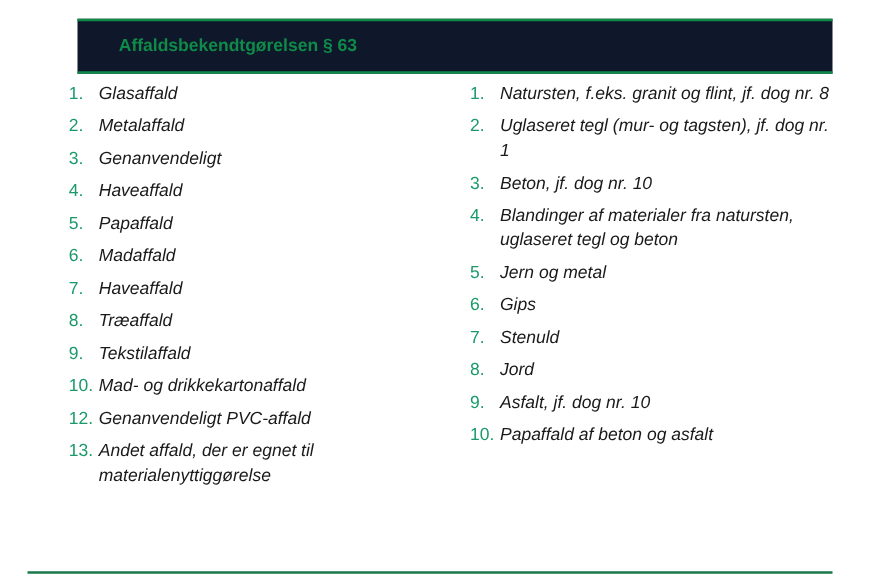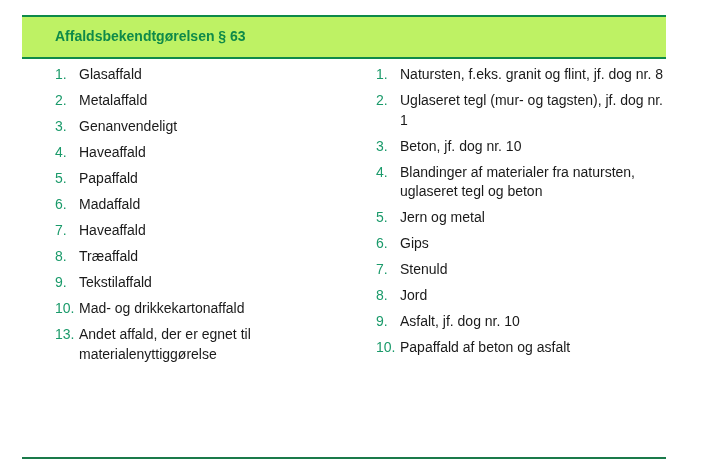--- a/index.html
+++ b/index.html
@@ -1,30 +1,30 @@
 <!DOCTYPE html>
 <html><head>
 <meta charset="utf-8">
 <style>
   html, body { margin: 0; padding: 0; background: #ffffff; }
   body { width: 707px; height: 470px; position: relative; overflow: hidden;
          font-family: "Liberation Sans", sans-serif; }
   .table { position: absolute; left: 22px; top: 15px; width: 644px; }
-  .header { height: 40px; background: #bef264; border-top: 2px solid #0e8a49;
-            border-bottom: 2px solid #0e8a49; position: relative; }
+  .header { height: 40px; background: #0f172a; border-top: 2px solid #0e8a49;
+            border-bottom: 2px solid #0e8a49; position: relative; margin-left: 40px; }
   .hcell { position: absolute; top: 11px; font-size: 14px; font-weight: bold; color: #0e8a49; }
   .hcell.left { left: 33px; }
   .hcell.right { left: 354px; }
   .body { position: relative; height: 398px; border-bottom: 2px solid #1a7a4a; }
   .col { position: absolute; top: 6px; }
   .col.left { left: 33px; width: 290px; }
   .col.right { left: 354px; width: 290px; }
   .item { display: flex; font-size: 14px; line-height: 19.5px; color: #1a1a1a; margin-bottom: 6.5px; }
   .num { color: #1a9a6a; width: 24px; flex-shrink: 0; }
-  .txt { flex: 1; }
+  .txt { flex: 1; font-style: italic; }
 </style>
 </head>
 <body>
 
 <div class="table">
   <div class="header">
     <div class="hcell left">Affaldsbekendtgørelsen § 63</div>
   </div>
   <div class="body">
     <div class="col left" id="left-col">
@@ -60,20 +60,24 @@
           <span class="num">8.</span>
           <span class="txt">Træaffald</span>
         </div>
         <div class="item">
           <span class="num">9.</span>
           <span class="txt">Tekstilaffald</span>
         </div>
         <div class="item">
           <span class="num">10.</span>
           <span class="txt">Mad- og drikkekartonaffald</span>
+        </div>
+        <div class="item">
+          <span class="num">12.</span>
+          <span class="txt">Genanvendeligt PVC-affald</span>
         </div>
         <div class="item">
           <span class="num">13.</span>
           <span class="txt">Andet affald, der er egnet til materialenyttiggørelse</span>
         </div>
       </div>
     <div class="col right" id="right-col">
         <div class="item">
           <span class="num">1.</span>
           <span class="txt">Natursten, f.eks. granit og flint, jf. dog nr. 8</span>

